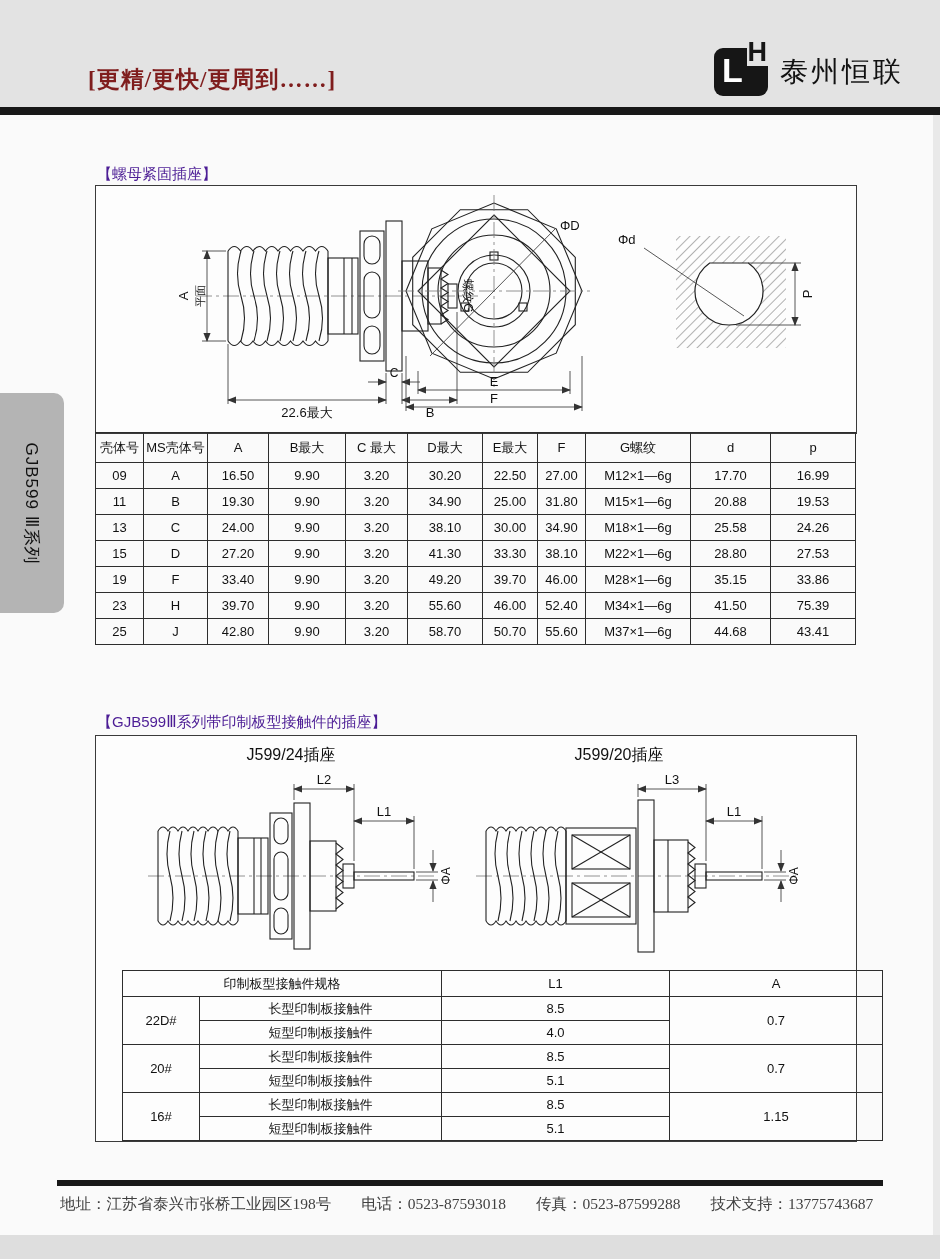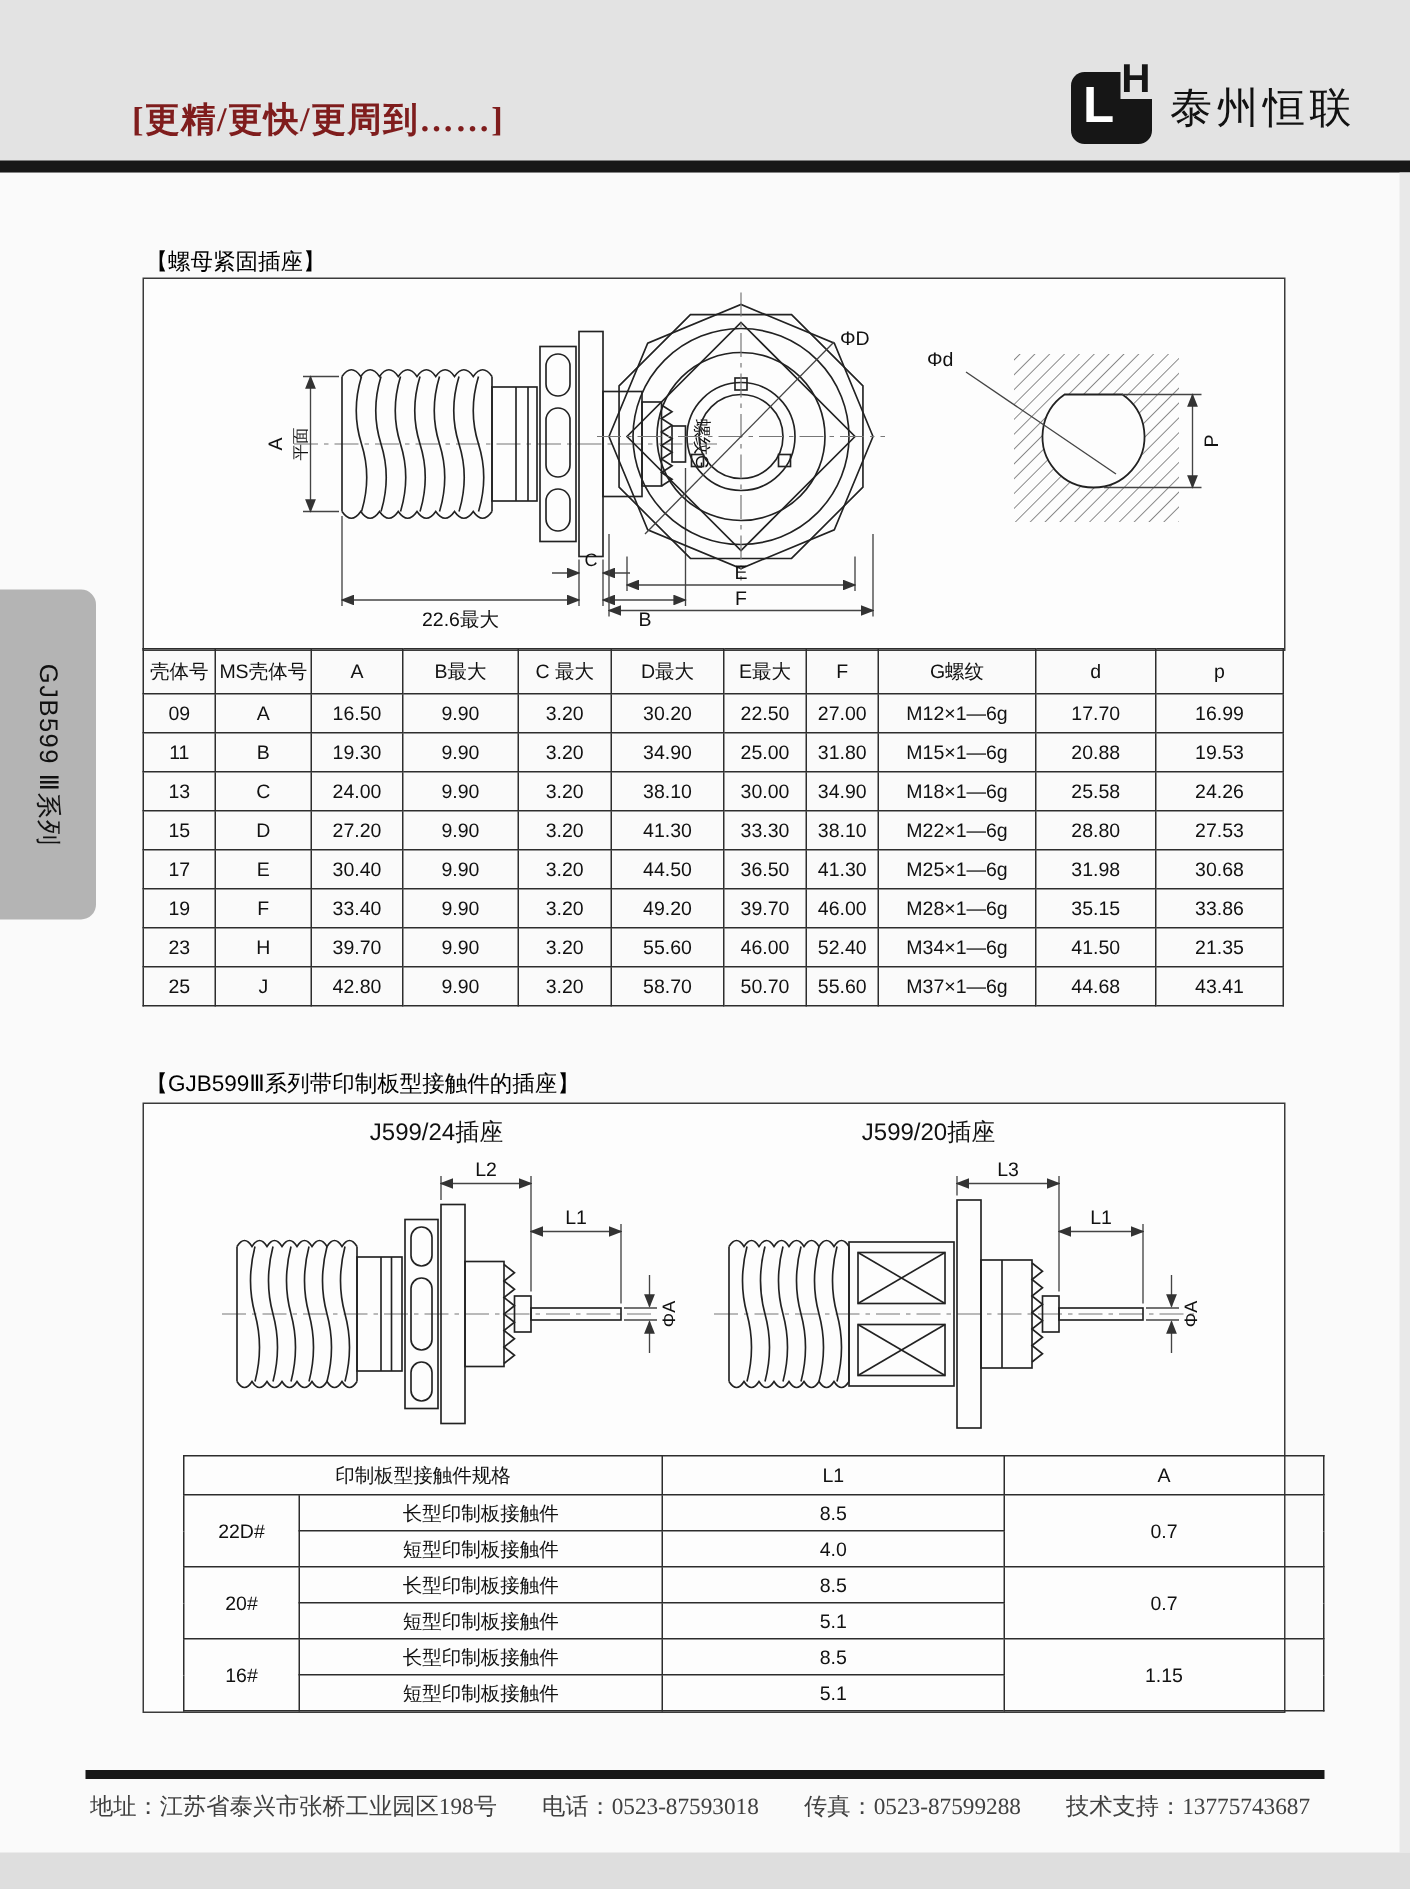--- a/index.html
+++ b/index.html
@@ -12,21 +12,21 @@
   .logo{position:absolute;right:36px;top:48px;display:flex;align-items:center;gap:12px;}
   .logo-mark{position:relative;width:54px;height:48px;background:#161616;border-radius:9px;}
   .lm-l{position:absolute;left:8px;top:5px;color:#fff;font-size:34px;font-weight:bold;line-height:1;}
   .lm-h{position:absolute;right:0px;top:-9px;background:#e3e3e3;color:#161616;font-size:27px;font-weight:bold;line-height:1;padding:0 1px;}
   .brand{font-size:28px;font-weight:normal;color:#111;letter-spacing:3px;}
 
   
   .side-tab{position:absolute;left:0;top:393px;width:64px;height:220px;background:#b4b4b4;border-radius:0 10px 10px 0;display:flex;align-items:center;justify-content:center;}
   .side-tab span{transform:rotate(90deg);white-space:nowrap;font-size:17px;color:#111;letter-spacing:1px;}
 
-  .section-title{position:absolute;font-size:15px;color:#000000;}
+  .section-title{position:absolute;font-size:15px;color:#4c1d95;}
   .panel{position:absolute;left:95px;width:760px;border:1px solid #3a3a3a;background:#fdfdfd;}
   #panel1{top:185px;height:247px;}
   #panel2{top:735px;height:405px;}
   #panel2 svg{position:absolute;left:0;top:2px;}
   #panel2 .ctable{position:absolute;left:0;right:0;bottom:0;margin-left:26px;}
 
   table{border-collapse:collapse;table-layout:fixed;width:100%;}
   td,th{border:1px solid #2d2d2d;text-align:center;vertical-align:middle;font-size:13px;color:#111;font-weight:normal;padding:0 2px;overflow:hidden;white-space:nowrap;}
   #shell-table{position:absolute;left:95px;top:432px;width:761px;}
   #shell-table th{height:29px;}
@@ -232,33 +232,20 @@
           <td>9.90</td>
           <td>3.20</td>
           <td>41.30</td>
           <td>33.30</td>
           <td>38.10</td>
           <td>M22×1—6g</td>
           <td>28.80</td>
           <td>27.53</td>
         </tr>
         <tr>
-          <td>17</td>
-          <td>E</td>
-          <td>30.40</td>
-          <td>9.90</td>
-          <td>3.20</td>
-          <td>44.50</td>
-          <td>36.50</td>
-          <td>41.30</td>
-          <td>M25×1—6g</td>
-          <td>31.98</td>
-          <td>30.68</td>
-        </tr>
-        <tr>
           <td>19</td>
           <td>F</td>
           <td>33.40</td>
           <td>9.90</td>
           <td>3.20</td>
           <td>49.20</td>
           <td>39.70</td>
           <td>46.00</td>
           <td>M28×1—6g</td>
           <td>35.15</td>
@@ -268,21 +255,21 @@
           <td>23</td>
           <td>H</td>
           <td>39.70</td>
           <td>9.90</td>
           <td>3.20</td>
           <td>55.60</td>
           <td>46.00</td>
           <td>52.40</td>
           <td>M34×1—6g</td>
           <td>41.50</td>
-          <td>21.35</td>
+          <td>75.39</td>
         </tr>
         <tr>
           <td>25</td>
           <td>J</td>
           <td>42.80</td>
           <td>9.90</td>
           <td>3.20</td>
           <td>58.70</td>
           <td>50.70</td>
           <td>55.60</td>

